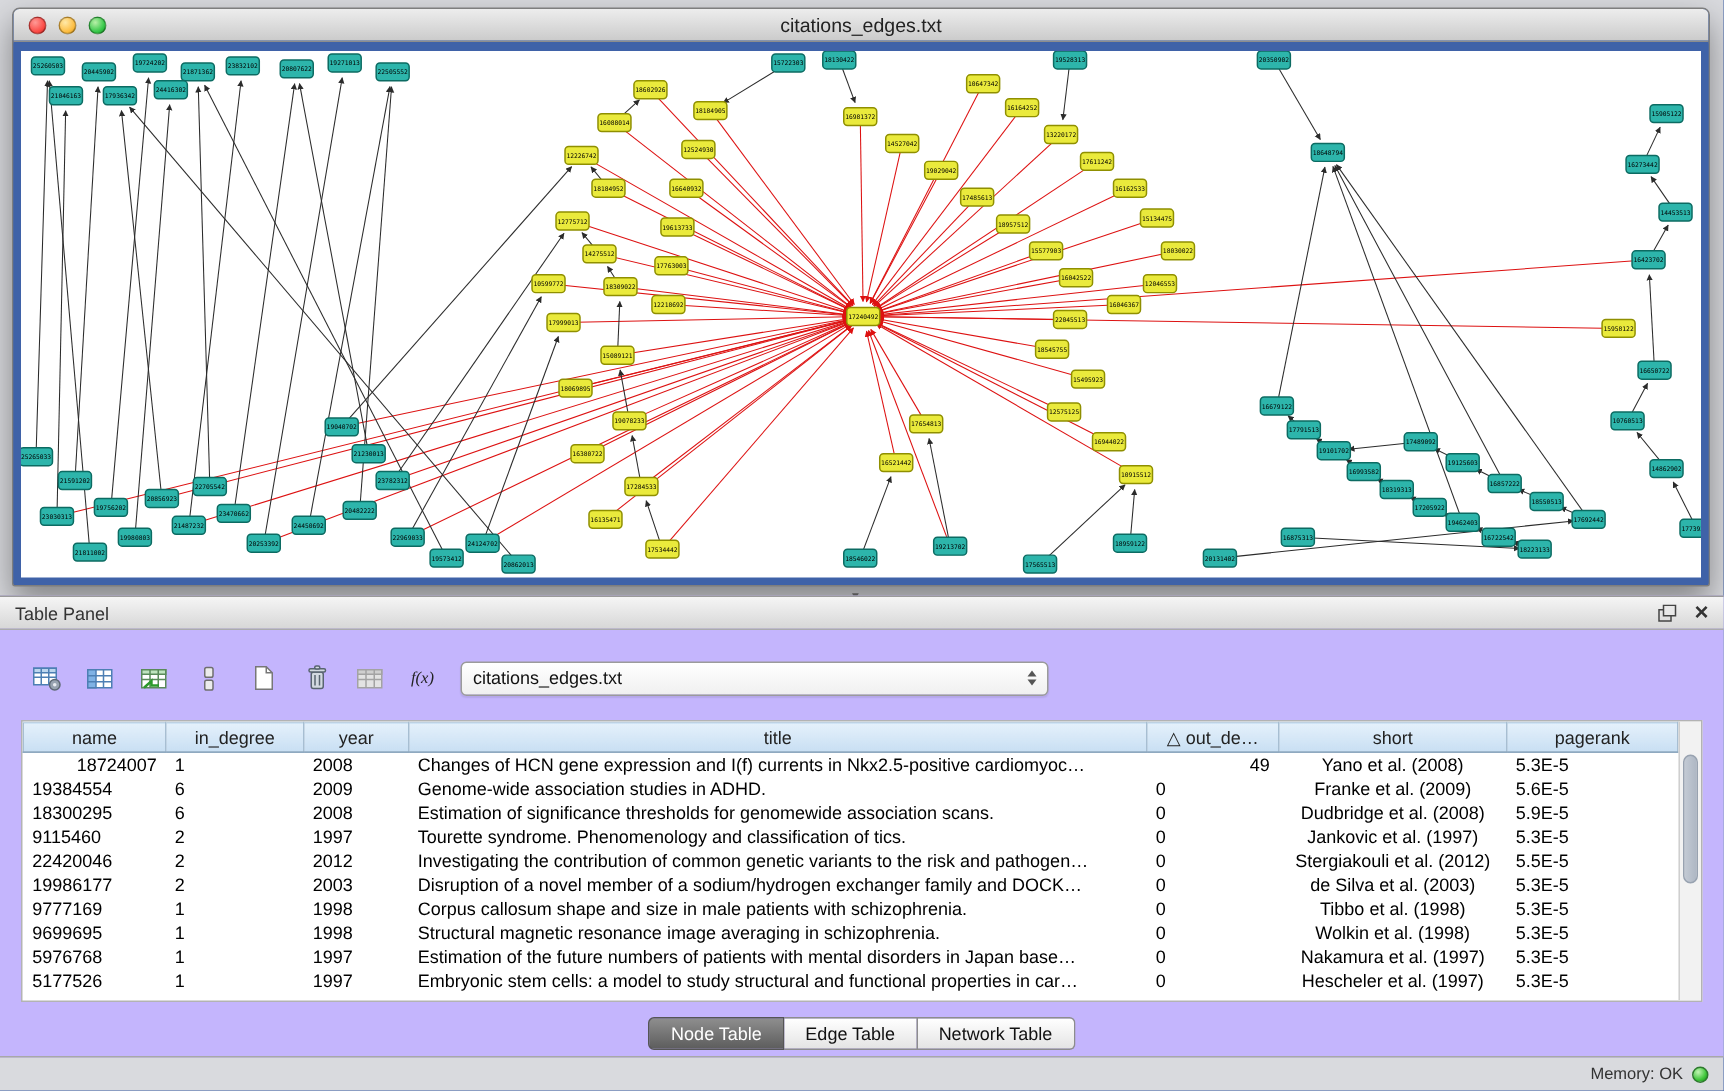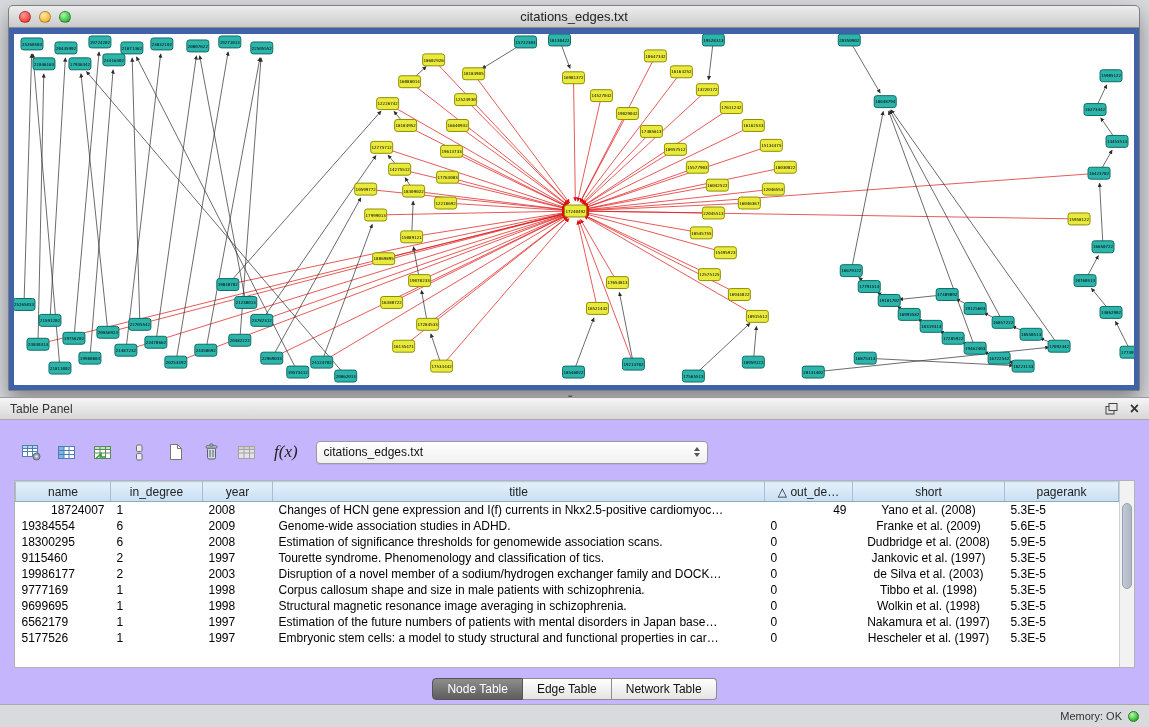--- a/index.html
+++ b/index.html
@@ -46,21 +46,21 @@
     height:22px; background:linear-gradient(#f5f5f5,#d7d7d7);
     border-bottom:1px solid #ababab; display:flex; align-items:center; padding:0 10px;
   }
   .panel-title { font-size:12px; color:#333; }
   .panel-header-icons { margin-left:auto; display:flex; align-items:center; gap:12px; }
   .close-x { font-size:16px; font-weight:bold; color:#333; line-height:14px; cursor:default; }
 
   .toolbar { margin:18px 0 0 16px; display:flex; align-items:center; height:28px; }
   .tbtn { width:30px; height:26px; display:flex; align-items:center; justify-content:center; }
   .tbtn + .tbtn { margin-left:6px; }
-  .fx { font-family:"Liberation Serif", serif; font-style:italic; font-size:17px; color:#222; margin-left:12px; }
+  .fx { font-family:"Liberation Serif", serif; font-style:italic; font-size:11px; color:#222; margin-left:12px; }
   .combo {
     width:392px; height:23px; margin-left:18px; padding:0 7px;
     border:1px solid #9b9b9b; border-radius:4px;
     background:linear-gradient(#ffffff,#f0f0f0);
     display:flex; align-items:center; font-size:12px; color:#111;
     box-shadow:0 1px 1px rgba(0,0,0,.08);
   }
   .combo-arrows { margin-left:auto; display:flex; flex-direction:column; gap:2px; padding-left:9px; }
   .combo-arrows i { display:block; width:0; height:0; border-left:3.5px solid transparent; border-right:3.5px solid transparent; }
   .combo-arrows .up { border-bottom:4px solid #555; }
@@ -840,20 +840,29 @@
           <tr>
             <td style="text-align: left;">9115460</td>
             <td style="text-align: left;">2</td>
             <td style="text-align: left;">1997</td>
             <td style="text-align: left;">Tourette syndrome. Phenomenology and classification of tics.</td>
             <td style="text-align: left;">0</td>
             <td style="text-align: center;">Jankovic et al. (1997)</td>
             <td style="text-align: left;">5.3E-5</td>
           </tr>
           <tr>
+            <td style="text-align: left;">22420046</td>
+            <td style="text-align: left;">2</td>
+            <td style="text-align: left;">2012</td>
+            <td style="text-align: left;">Investigating the contribution of common genetic variants to the risk and pathogen…</td>
+            <td style="text-align: left;">0</td>
+            <td style="text-align: center;">Stergiakouli et al. (2012)</td>
+            <td style="text-align: left;">5.5E-5</td>
+          </tr>
+          <tr>
             <td style="text-align: left;">19986177</td>
             <td style="text-align: left;">2</td>
             <td style="text-align: left;">2003</td>
             <td style="text-align: left;">Disruption of a novel member of a sodium/hydrogen exchanger family and DOCK…</td>
             <td style="text-align: left;">0</td>
             <td style="text-align: center;">de Silva et al. (2003)</td>
             <td style="text-align: left;">5.3E-5</td>
           </tr>
           <tr>
             <td style="text-align: left;">9777169</td>
@@ -867,21 +876,21 @@
           <tr>
             <td style="text-align: left;">9699695</td>
             <td style="text-align: left;">1</td>
             <td style="text-align: left;">1998</td>
             <td style="text-align: left;">Structural magnetic resonance image averaging in schizophrenia.</td>
             <td style="text-align: left;">0</td>
             <td style="text-align: center;">Wolkin et al. (1998)</td>
             <td style="text-align: left;">5.3E-5</td>
           </tr>
           <tr>
-            <td style="text-align: left;">6562179</td>
+            <td style="text-align: left;">5976768</td>
             <td style="text-align: left;">1</td>
             <td style="text-align: left;">1997</td>
             <td style="text-align: left;">Estimation of the future numbers of patients with mental disorders in Japan base…</td>
             <td style="text-align: left;">0</td>
             <td style="text-align: center;">Nakamura et al. (1997)</td>
             <td style="text-align: left;">5.3E-5</td>
           </tr>
           <tr>
             <td style="text-align: left;">5177526</td>
             <td style="text-align: left;">1</td>

